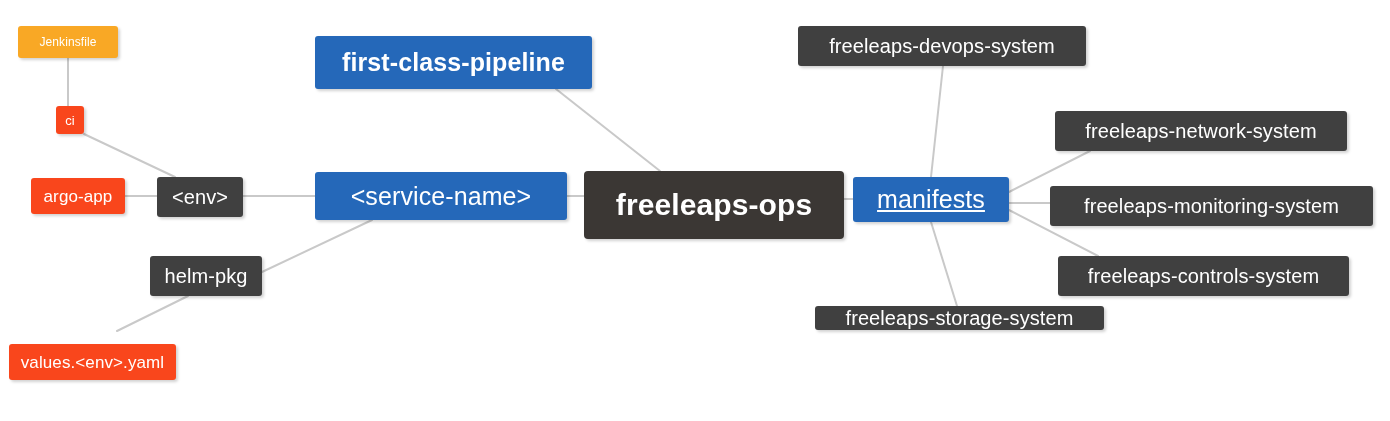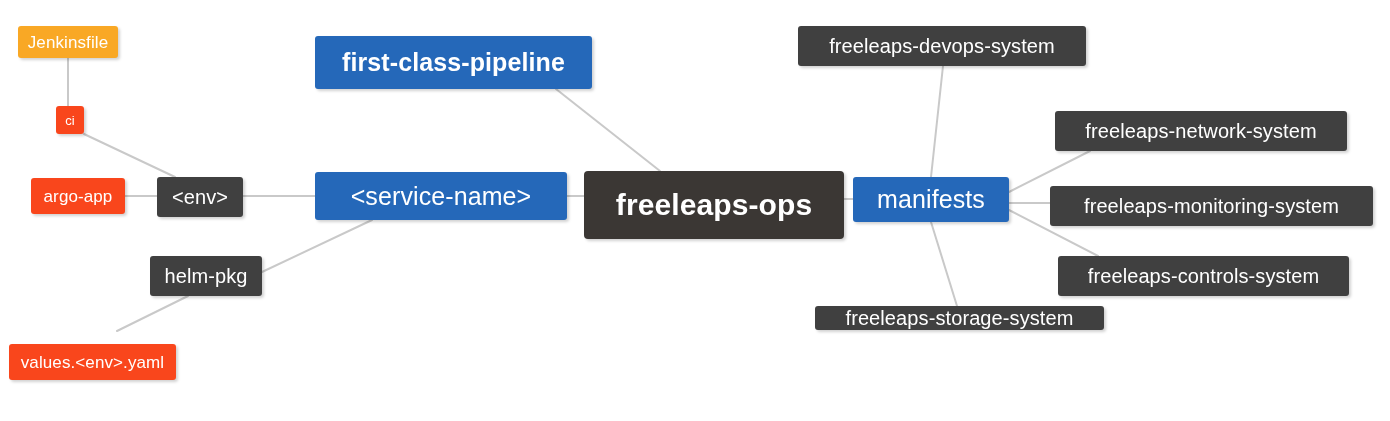--- a/index.html
+++ b/index.html
@@ -42,21 +42,21 @@
   .n-blue{ background:#2568b9; }
   .n-green{ background:#404040; }
   .n-orange{ background:#f9a825; }
   .n-red{ background:#f9461c; }
 
   .sz-xl{ font-size:30px; }
   .sz-lg{ font-size:25px; }
   .sz-md{ font-size:20px; }
   .sz-sm{ font-size:17px; }
   .sz-xs{ font-size:13px; }
-  .sz-xxs{ font-size:17px; }
+  .sz-xxs{ font-size:12px; }
 </style>
 </head>
 <body>
 
 <div id="stage">
   <svg id="edges" viewBox="0 0 1390 421" xmlns="http://www.w3.org/2000/svg">
       <line x1="556" y1="89" x2="660" y2="171" stroke="#c9c9c9" stroke-width="2" stroke-linecap="round"></line>
       <line x1="567" y1="196" x2="584" y2="196" stroke="#c9c9c9" stroke-width="2" stroke-linecap="round"></line>
       <line x1="243" y1="196" x2="315" y2="196" stroke="#c9c9c9" stroke-width="2" stroke-linecap="round"></line>
       <line x1="125" y1="196" x2="157" y2="196" stroke="#c9c9c9" stroke-width="2" stroke-linecap="round"></line>
@@ -68,21 +68,21 @@
       <line x1="931" y1="177" x2="943" y2="66" stroke="#c9c9c9" stroke-width="2" stroke-linecap="round"></line>
       <line x1="1009" y1="192" x2="1090" y2="151" stroke="#c9c9c9" stroke-width="2" stroke-linecap="round"></line>
       <line x1="1009" y1="203" x2="1050" y2="203" stroke="#c9c9c9" stroke-width="2" stroke-linecap="round"></line>
       <line x1="1009" y1="210" x2="1098" y2="256" stroke="#c9c9c9" stroke-width="2" stroke-linecap="round"></line>
       <line x1="931" y1="222" x2="957" y2="306" stroke="#c9c9c9" stroke-width="2" stroke-linecap="round"></line>
     </svg>
   <div id="nodes">
       <div class="node n-root sz-xl" style="left: 584px; top: 171px; width: 260px; height: 68px; font-weight: bold;">freeleaps-ops</div>
       <div class="node n-blue sz-lg" style="left: 315px; top: 36px; width: 277px; height: 53px; font-weight: bold;">first-class-pipeline</div>
       <div class="node n-blue sz-lg" style="left: 315px; top: 172px; width: 252px; height: 48px;">&lt;service-name&gt;</div>
-      <div class="node n-blue sz-lg" style="left: 853px; top: 177px; width: 156px; height: 45px;">manifests</div>
+      <div class="node n-blue sz-lg" style="left: 853px; top: 177px; width: 156px; height: 45px; text-decoration: underline;">manifests</div>
       <div class="node n-green sz-md" style="left: 157px; top: 177px; width: 86px; height: 40px;">&lt;env&gt;</div>
       <div class="node n-green sz-md" style="left: 150px; top: 256px; width: 112px; height: 40px;">helm-pkg</div>
       <div class="node n-red sz-xs" style="left: 56px; top: 106px; width: 28px; height: 28px;">ci</div>
       <div class="node n-orange sz-xxs" style="left: 18px; top: 26px; width: 100px; height: 32px;">Jenkinsfile</div>
       <div class="node n-red sz-sm" style="left: 31px; top: 178px; width: 94px; height: 36px;">argo-app</div>
       <div class="node n-red sz-sm" style="left: 9px; top: 331px; width: 167px; height: 36px; margin-top: 13px;">values.&lt;env&gt;.yaml</div>
       <div class="node n-green sz-md" style="left: 798px; top: 26px; width: 288px; height: 40px;">freeleaps-devops-system</div>
       <div class="node n-green sz-md" style="left: 1055px; top: 111px; width: 292px; height: 40px;">freeleaps-network-system</div>
       <div class="node n-green sz-md" style="left: 1050px; top: 186px; width: 323px; height: 40px;">freeleaps-monitoring-system</div>
       <div class="node n-green sz-md" style="left: 1058px; top: 256px; width: 291px; height: 40px;">freeleaps-controls-system</div>

